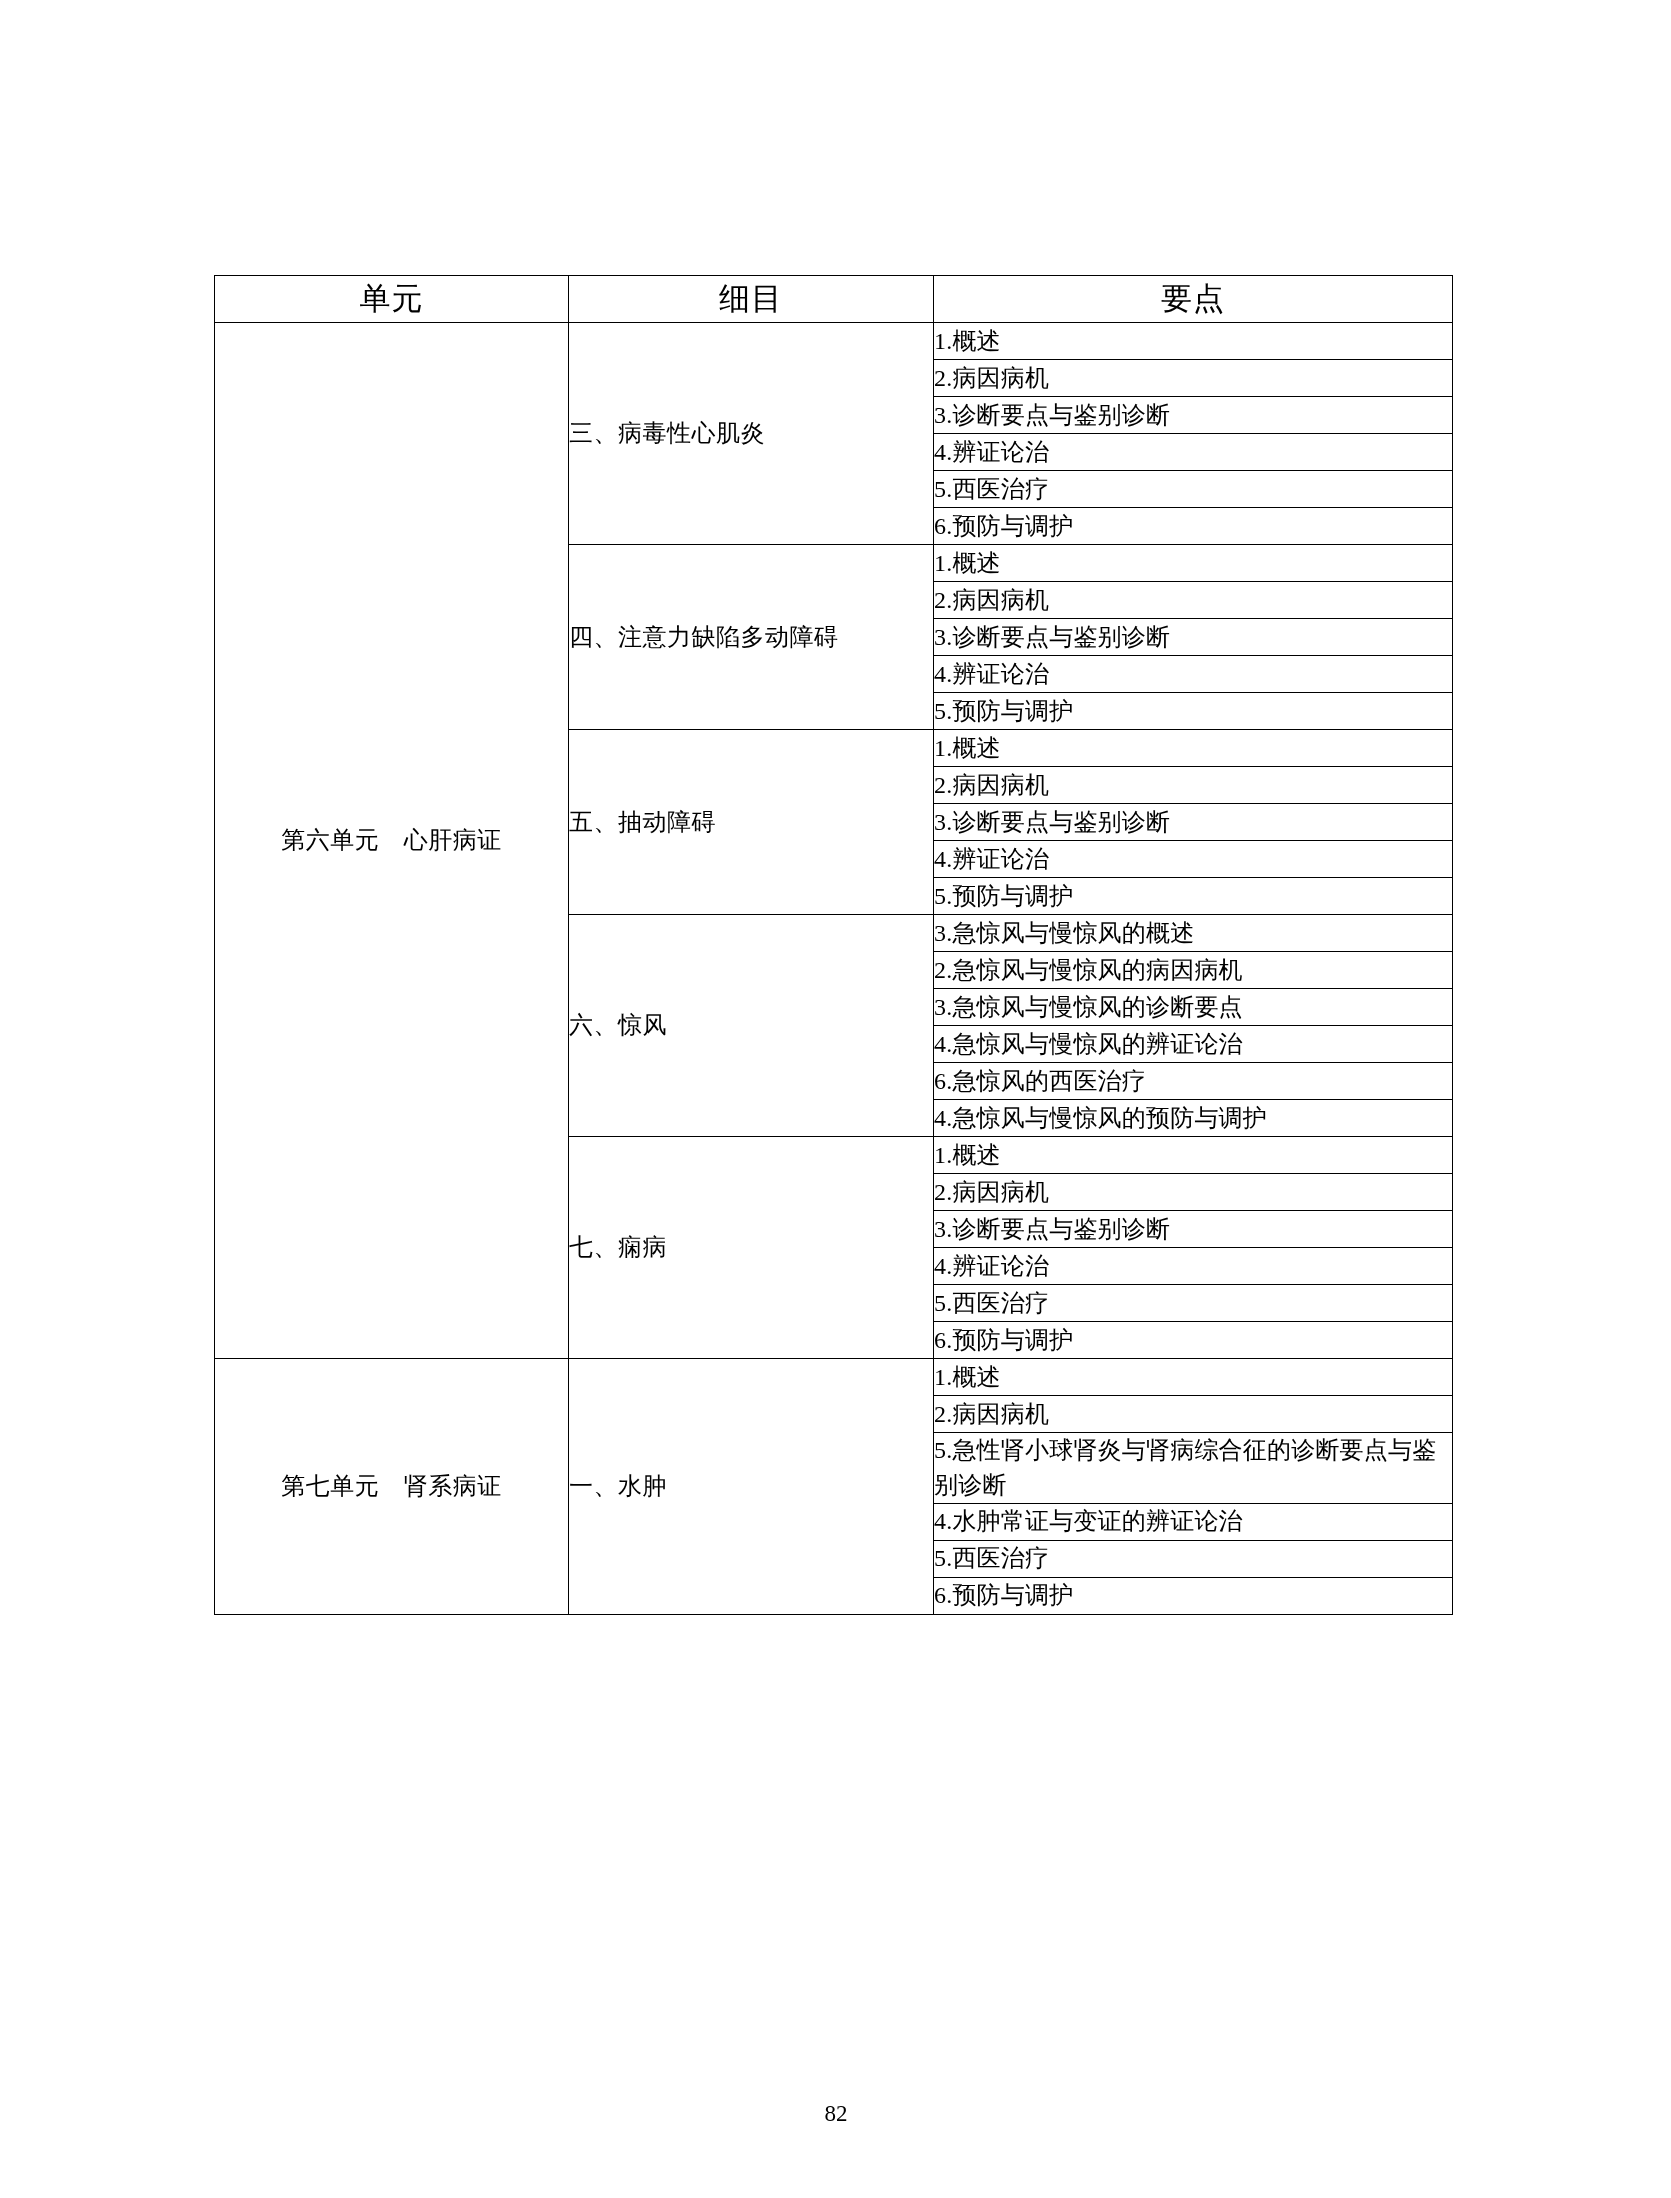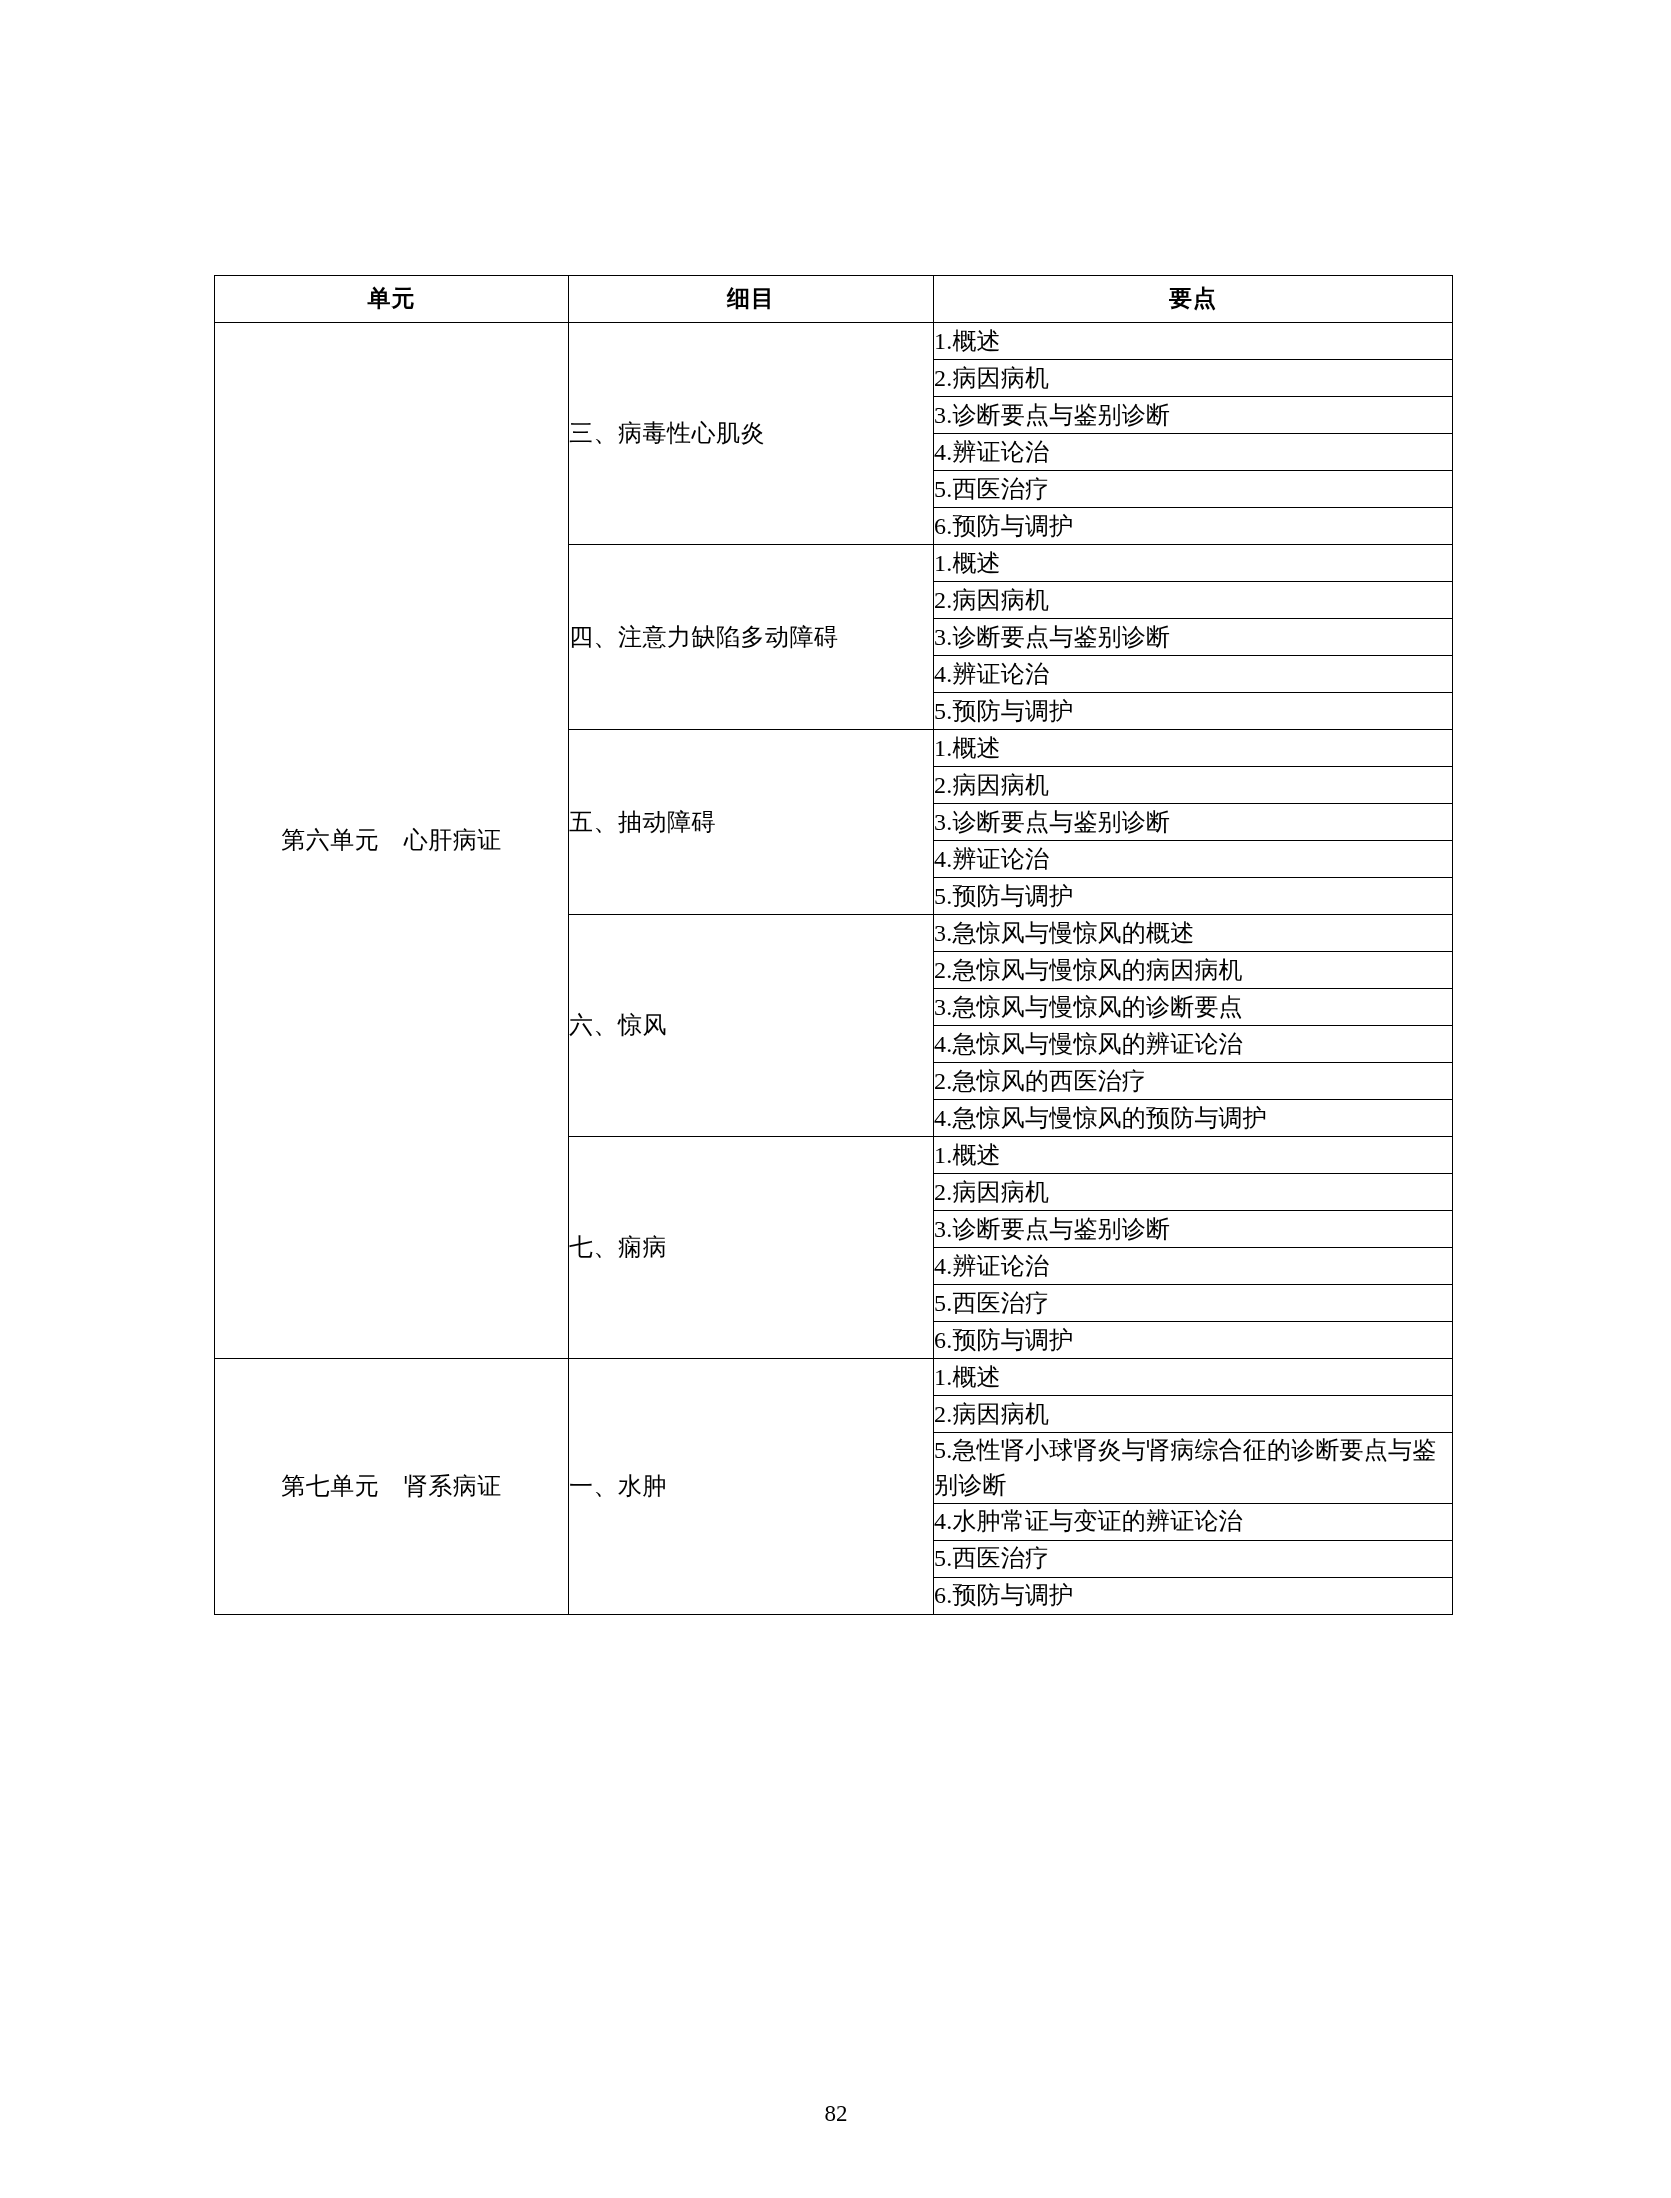--- a/index.html
+++ b/index.html
@@ -45,23 +45,23 @@
   table.syllabus td {
     border: 1px solid #000000;
     padding: 0;
     vertical-align: middle;
     font-size: 24px;
     line-height: 1.45;
   }
 
   table.syllabus thead th {
     text-align: center;
-    font-weight: bold;
+    font-weight: normal;
     height: 46px;
-    font-size: 23px;
+    font-size: 31px;
     letter-spacing: 1px;
   }
 
   td.unit-cell {
     text-align: center;
     padding-left: 13.4px;
     font-size: 23px;
     letter-spacing: 0.5px;
   }
 
@@ -172,21 +172,21 @@
           <tr>
             <td class="point-cell">2.急惊风与慢惊风的病因病机</td>
           </tr>
           <tr>
             <td class="point-cell">3.急惊风与慢惊风的诊断要点</td>
           </tr>
           <tr>
             <td class="point-cell">4.急惊风与慢惊风的辨证论治</td>
           </tr>
           <tr>
-            <td class="point-cell">2.急惊风的西医治疗</td>
+            <td class="point-cell">6.急惊风的西医治疗</td>
           </tr>
           <tr>
             <td class="point-cell">4.急惊风与慢惊风的预防与调护</td>
           </tr>
           <tr>
             <td class="detail-cell" rowspan="6">七、痫病</td>
             <td class="point-cell">1.概述</td>
           </tr>
           <tr>
             <td class="point-cell">2.病因病机</td>

